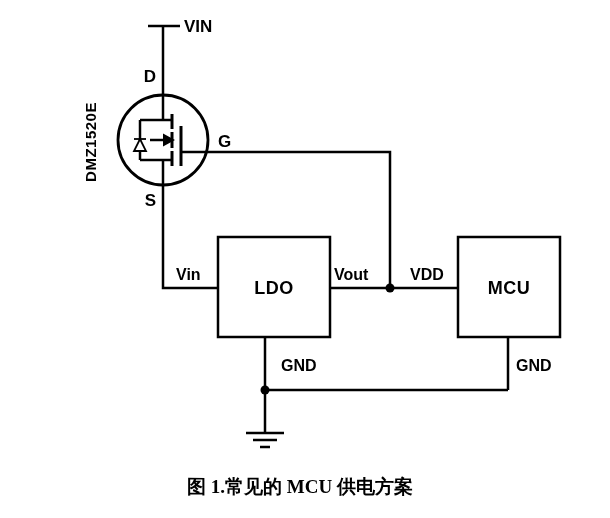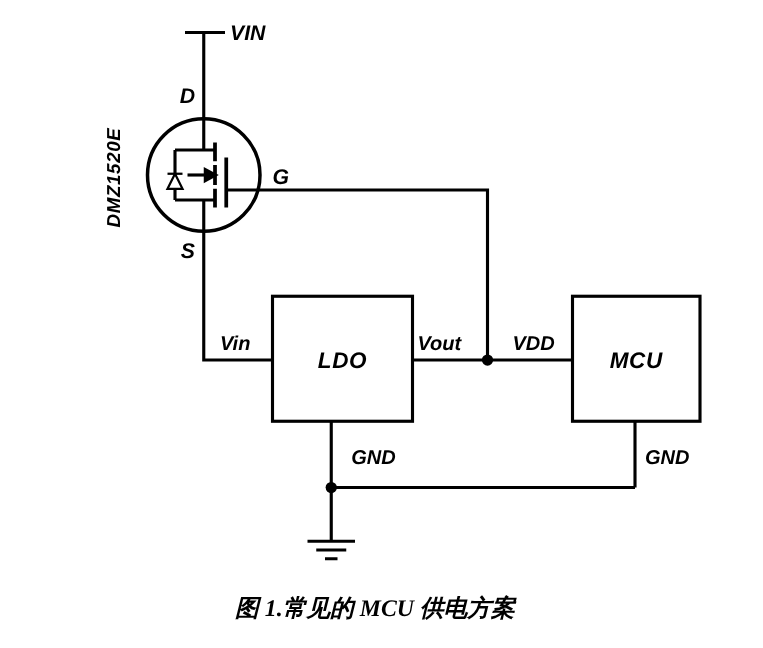--- a/index.html
+++ b/index.html
@@ -8,21 +8,20 @@
     background: #ffffff;
     width: 610px;
     height: 518px;
     overflow: hidden;
   }
   .stage {
     position: relative;
     width: 610px;
     height: 518px;
     background: #ffffff;
-    font-style: italic;
   }
   svg text {
     font-family: "Liberation Sans", sans-serif;
     font-weight: bold;
     fill: #000000;
   }
   svg text.pin {
     font-size: 17px;
   }
   svg text.net {

